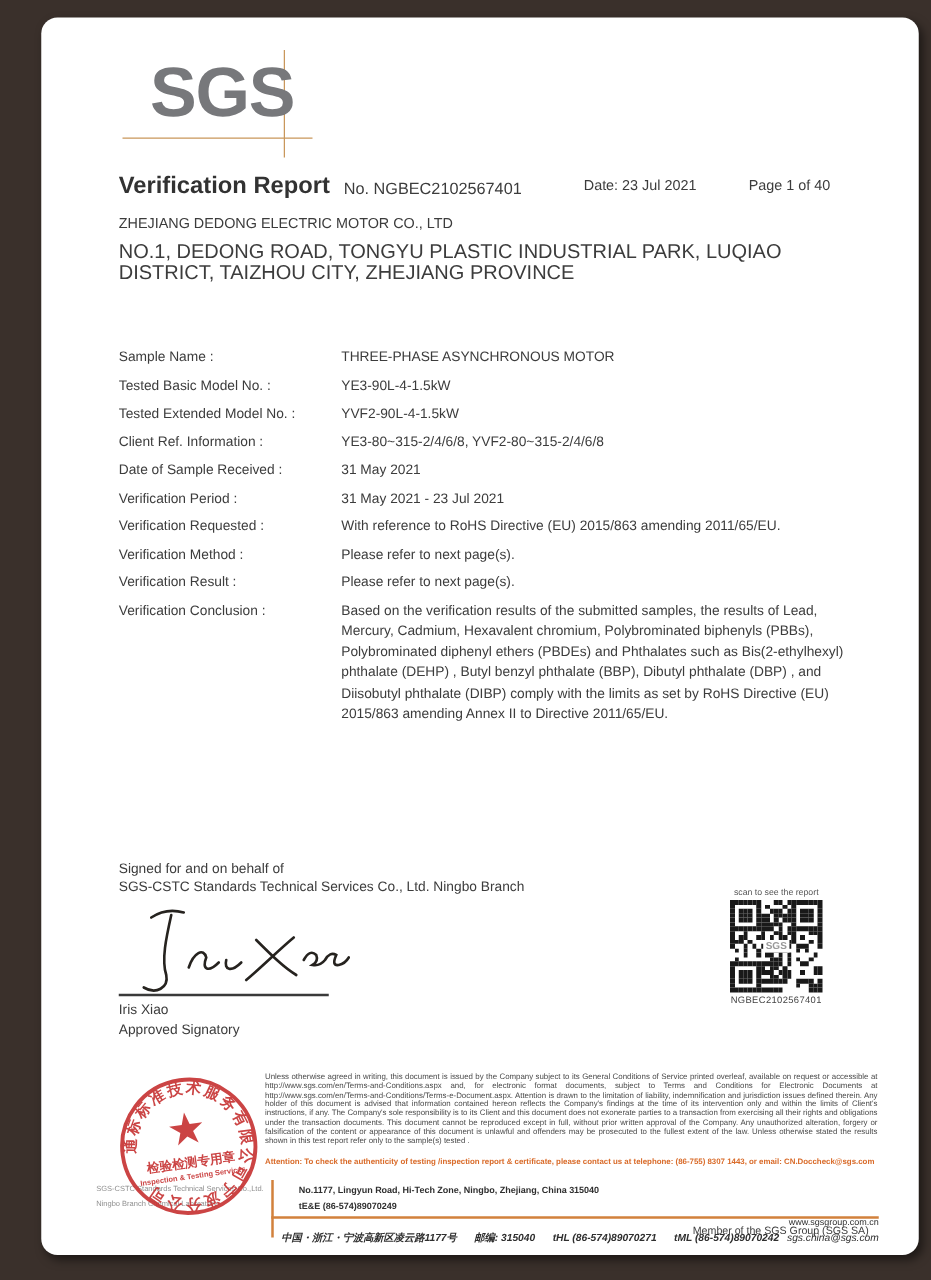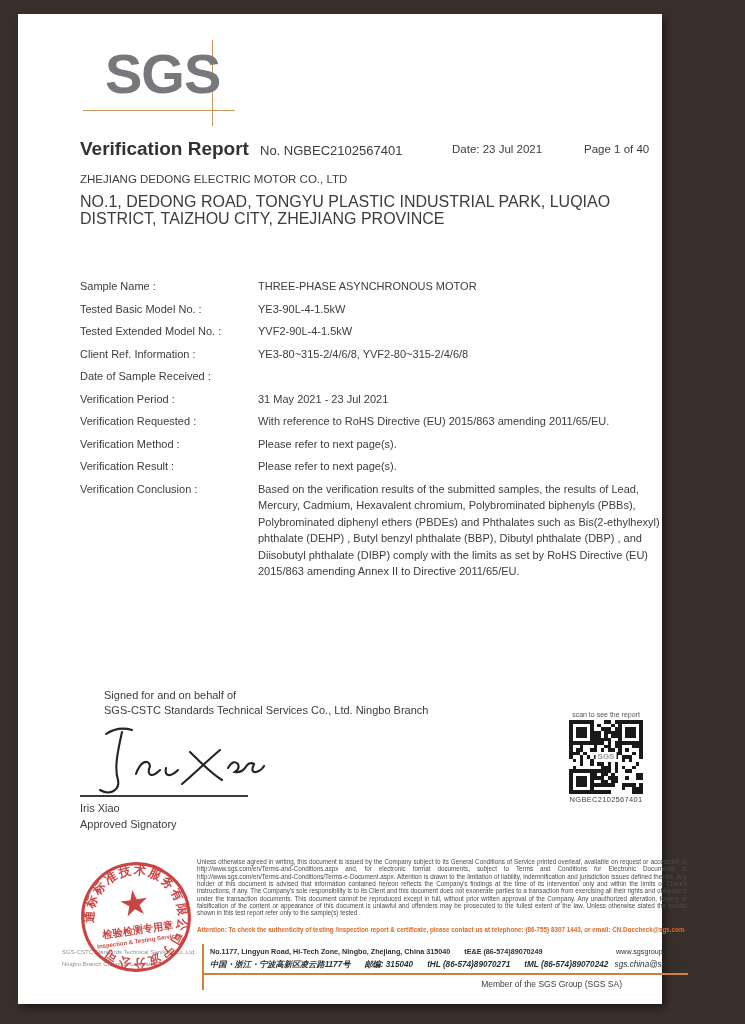--- a/index.html
+++ b/index.html
@@ -4,23 +4,24 @@
 <style>
   html,body{margin:0;padding:0;}
   body{
     width:745px;height:1024px;position:relative;
     background:#3a302b;
     font-family:"Liberation Sans", sans-serif;
     -webkit-font-smoothing:antialiased;
     overflow:hidden;
   }
   .paper{
-    position:absolute;left:18px;top:14px;width:644px;height:990px;
+    position:absolute;left:33px;top:14px;width:702px;height:990px;
     background:#ffffff;
     box-shadow:3px 4px 8px rgba(0,0,0,.5);
+    border-radius:13px;
   }
   
   .logo-wrap{position:absolute;left:57px;top:24px;width:190px;height:95px;}
   .logo-text{
     position:absolute;left:30px;top:8px;
     font-size:56px;font-weight:bold;letter-spacing:-1px;
     color:#77787b;line-height:1;
   }
   .logo-vline{position:absolute;left:137px;top:2px;width:1px;height:86px;background:#c9975b;}
   .logo-hline{position:absolute;left:8px;top:72px;width:152px;height:1px;background:#c9975b;}
@@ -31,21 +32,21 @@
   .hdr-page{position:absolute;left:566px;top:129px;font-size:11.5px;color:#3c3c3c;}
   
   .client-name{position:absolute;left:62px;top:159px;font-size:11.5px;color:#3c3c3c;}
   .client-addr{position:absolute;left:62px;top:179px;width:580px;font-size:16px;line-height:17px;color:#3c3c3c;}
   
   .details{position:absolute;left:62px;top:264px;width:598px;}
   .drow{display:flex;margin-bottom:6px;font-size:11px;line-height:16.5px;color:#3c3c3c;}
   .dlabel{width:178px;flex:0 0 178px;}
   .dvalue{flex:1;}
   
-  .sig-block{position:absolute;left:62px;top:674px;width:420px;font-size:11px;line-height:15px;color:#3c3c3c;margin-left:24px;}
+  .sig-block{position:absolute;left:62px;top:674px;width:420px;font-size:11px;line-height:15px;color:#3c3c3c;}
   .sig-svg{position:absolute;left:60px;top:704px;}
   .sig-underline{position:absolute;left:62px;top:781px;width:168px;height:2px;background:#3a3a3a;}
   .sig-name{position:absolute;left:62px;top:788px;font-size:11px;color:#3c3c3c;}
   .sig-role{position:absolute;left:62px;top:804px;font-size:11px;color:#3c3c3c;}
   
   .qr-block{position:absolute;left:540px;top:697px;width:96px;text-align:center;}
   .qr-caption{font-size:7px;color:#555;margin-bottom:2px;}
   .qr{position:relative;display:grid;grid-template-columns:repeat(21,1fr);grid-template-rows:repeat(21,1fr);
       width:74px;height:74px;margin:0 auto;background:#fff;}
   .qm{background:#191919;}
@@ -61,21 +62,21 @@
     position:absolute;left:179px;top:844px;width:490px;
     font-size:6.3px;line-height:7.35px;color:#4a4a4a;text-align:justify;
   }
   .attention{
     position:absolute;left:179px;top:912px;width:490px;
     font-size:6.3px;line-height:7.35px;color:#d96a28;font-weight:bold;text-align:left;
   }
   .addr-vline{position:absolute;left:184px;top:930px;width:2px;height:46px;background:#d2813c;}
   .addr-block{position:absolute;left:192px;top:931px;width:478px;color:#2f2f2f;}
   .addr-row{display:flex;align-items:baseline;white-space:nowrap;}
-  .addr-row1{font-size:7.2px;font-weight:bold;line-height:13px;}
+  .addr-row1{font-size:7.2px;font-weight:bold;line-height:13px;flex-direction:column;}
   .addr-row2{font-size:8.2px;font-weight:bold;line-height:14px;font-style:italic;}
   .addr-gap{margin-left:14px;}
   .addr-right{margin-left:auto;font-weight:normal;}
   .addr-row2 .addr-right{font-weight:normal;}
   .footer-hline{position:absolute;left:184px;top:959px;width:486px;height:2px;background:#d2813c;}
   .member-line{position:absolute;right:40px;top:965px;font-size:8.5px;color:#3c3c3c;}
 </style>
 </head>
 <body>
 
@@ -107,20 +108,21 @@
     <div class="drow">
       <div class="dlabel">Tested Extended Model No. :</div>
       <div class="dvalue">YVF2-90L-4-1.5kW</div>
     </div>
     <div class="drow">
       <div class="dlabel">Client Ref. Information :</div>
       <div class="dvalue">YE3-80~315-2/4/6/8,  YVF2-80~315-2/4/6/8</div>
     </div>
     <div class="drow">
       <div class="dlabel">Date of Sample Received :</div>
+      <div class="dvalue">31 May 2021</div>
     </div>
     <div class="drow">
       <div class="dlabel">Verification Period :</div>
       <div class="dvalue">31 May 2021 - 23 Jul 2021</div>
     </div>
     <div class="drow">
       <div class="dlabel">Verification Requested :</div>
       <div class="dvalue">With reference to RoHS Directive (EU) 2015/863 amending 2011/65/EU.</div>
     </div>
     <div class="drow">

